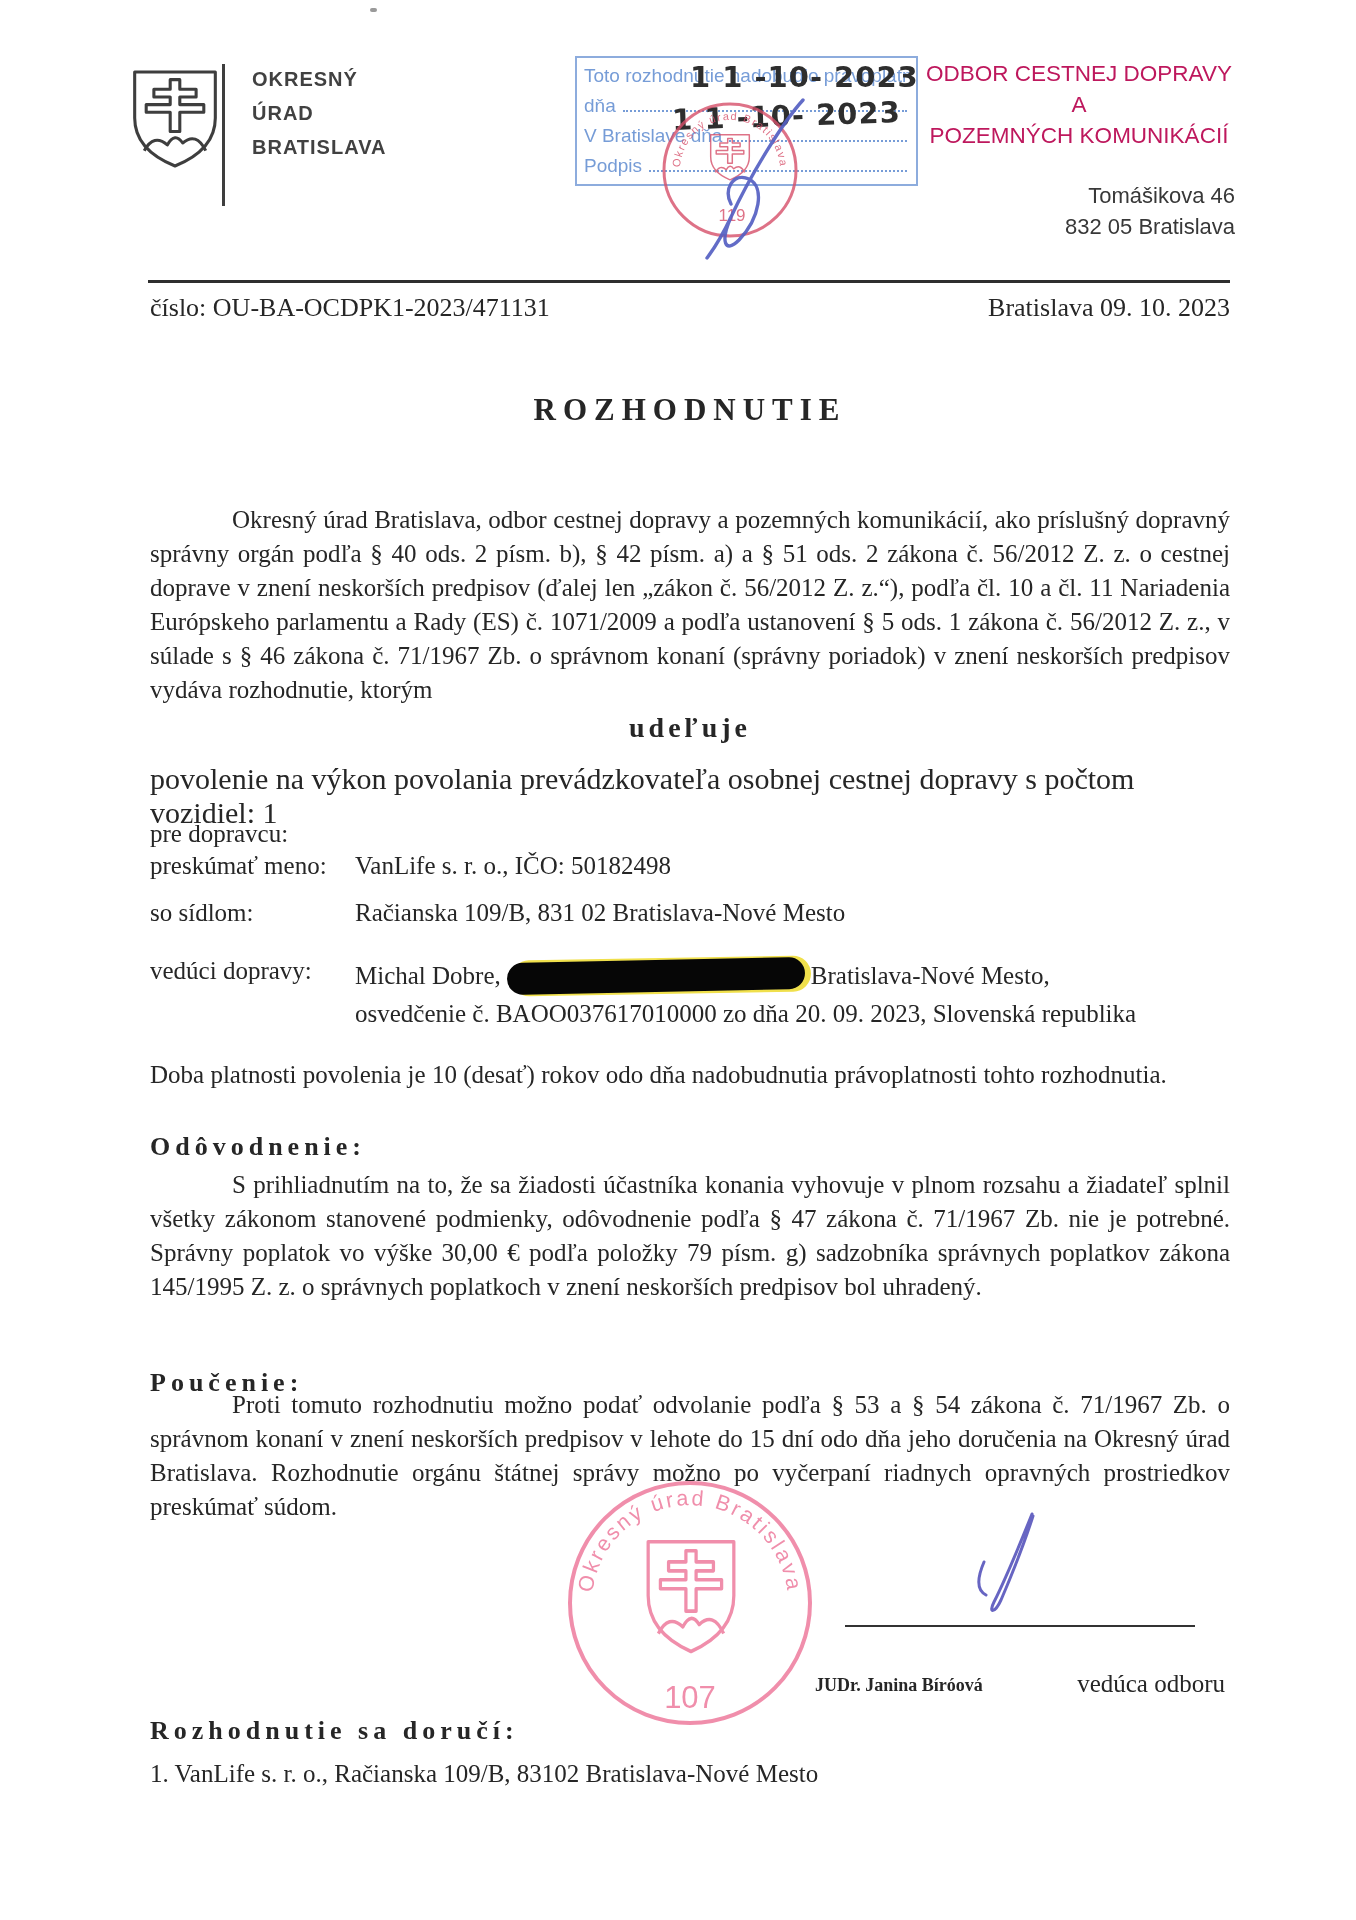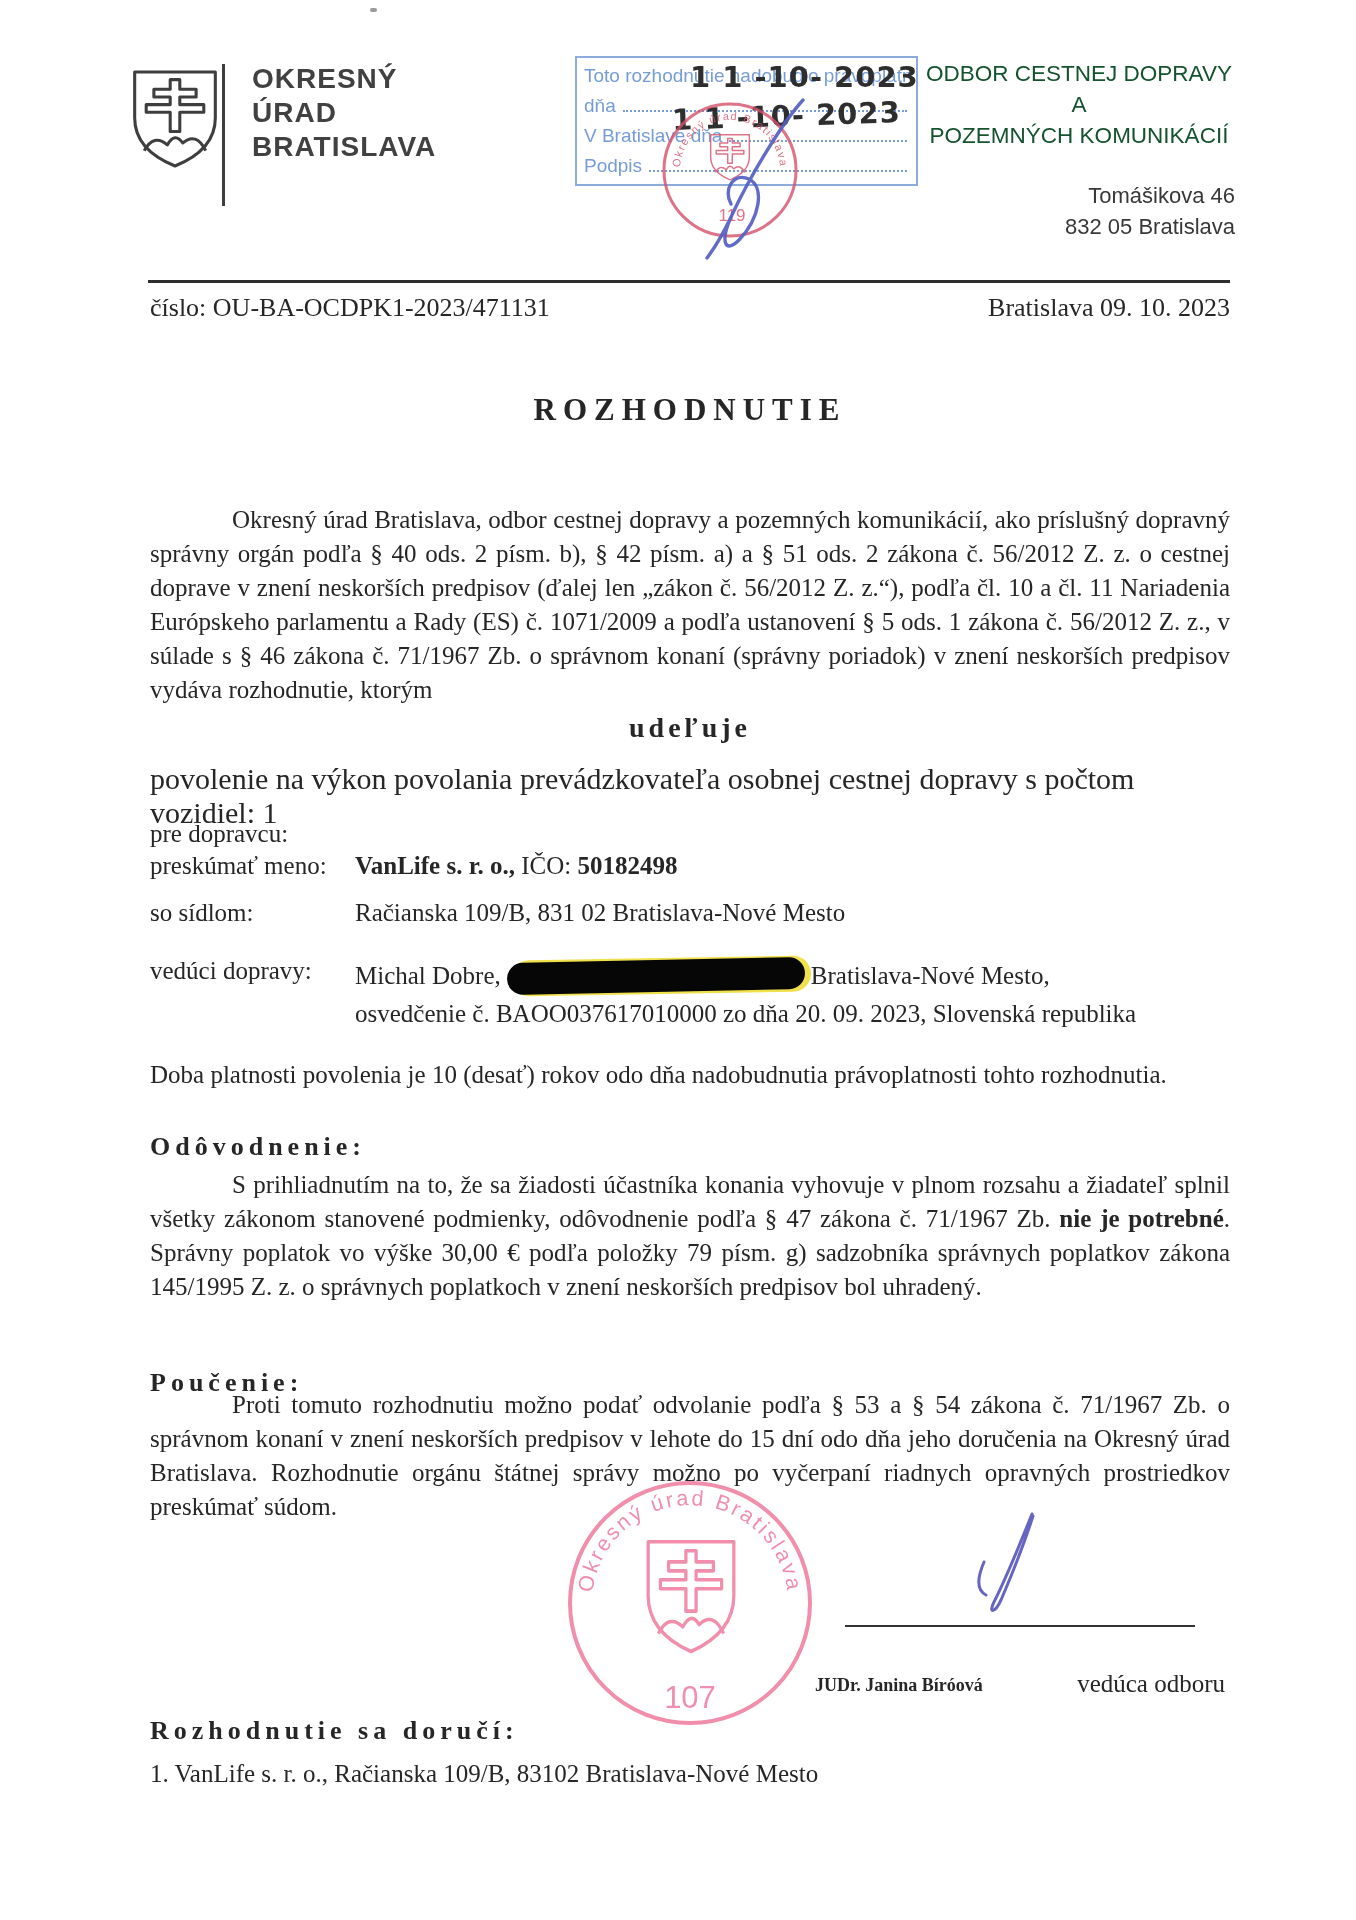--- a/index.html
+++ b/index.html
@@ -11,27 +11,27 @@
     font-family:"Liberation Serif", serif;
     color:#262626;
     overflow:hidden;
   }
   
   .logo-svg{position:absolute;left:127px;top:66px;color:#3e3e3e;}
   .logo-divider{position:absolute;left:222px;top:64px;width:3px;height:142px;background:#3e3e3e;}
   .org-name{
     position:absolute;left:252px;top:62px;
     font-family:"Liberation Sans", sans-serif;
-    font-weight:700;font-size:28px;line-height:34px;
+    font-weight:700;font-size:20px;line-height:34px;
     letter-spacing:1px;color:#414141;
   }
   .dept{
     position:absolute;left:920px;top:58px;width:318px;
     font-family:"Liberation Sans", sans-serif;
-    font-size:22.5px;line-height:31px;color:#14532d;
+    font-size:22.5px;line-height:31px;color:#be185d;
     text-align:center;
   }
   .addr{
     position:absolute;left:930px;top:180px;width:305px;
     font-family:"Liberation Sans", sans-serif;
     font-size:22px;line-height:31px;color:#383838;
     text-align:right;
   }
   .artifact-dot{position:absolute;left:370px;top:8px;width:7px;height:4px;background:#9a9a9a;border-radius:2px;}
 
@@ -78,21 +78,21 @@
   }
   .indent-sp{display:inline-block;width:82px;}
   .p1{top:503px;}
   .grant-word{
     position:absolute;left:150px;top:712px;width:1080px;
     text-align:center;font-weight:700;font-size:28px;letter-spacing:4px;
   }
   .grant-line{position:absolute;left:150px;top:762px;width:1080px;font-size:30px;}
   .row-label{position:absolute;left:150px;font-size:25px;}
   .row-value{position:absolute;left:355px;font-size:25px;}
-  .b{font-weight:700;margin-top:16px;}
+  .b{font-weight:400;margin-top:16px;}
   .redaction-wrap{position:relative;display:inline-block;width:300px;height:30px;vertical-align:-7px;margin:0 4px 0 6px;}
   .redaction-hl{position:absolute;left:4px;top:-3px;width:300px;height:36px;background:#f0e04c;border-radius:18px;transform:rotate(-1deg);}
   .redaction-bar{position:absolute;left:0;top:-1px;width:298px;height:32px;background:#060606;border-radius:16px;transform:rotate(-1.2deg);}
   .manager-value{position:absolute;left:355px;top:957px;width:880px;font-size:25px;line-height:38px;}
   .validity-para{top:1050px;margin-top:8px;}
   .section-heading{
     position:absolute;left:150px;
     font-weight:700;font-size:26px;letter-spacing:5px;
   }
   .h-odov{top:1132px;}

